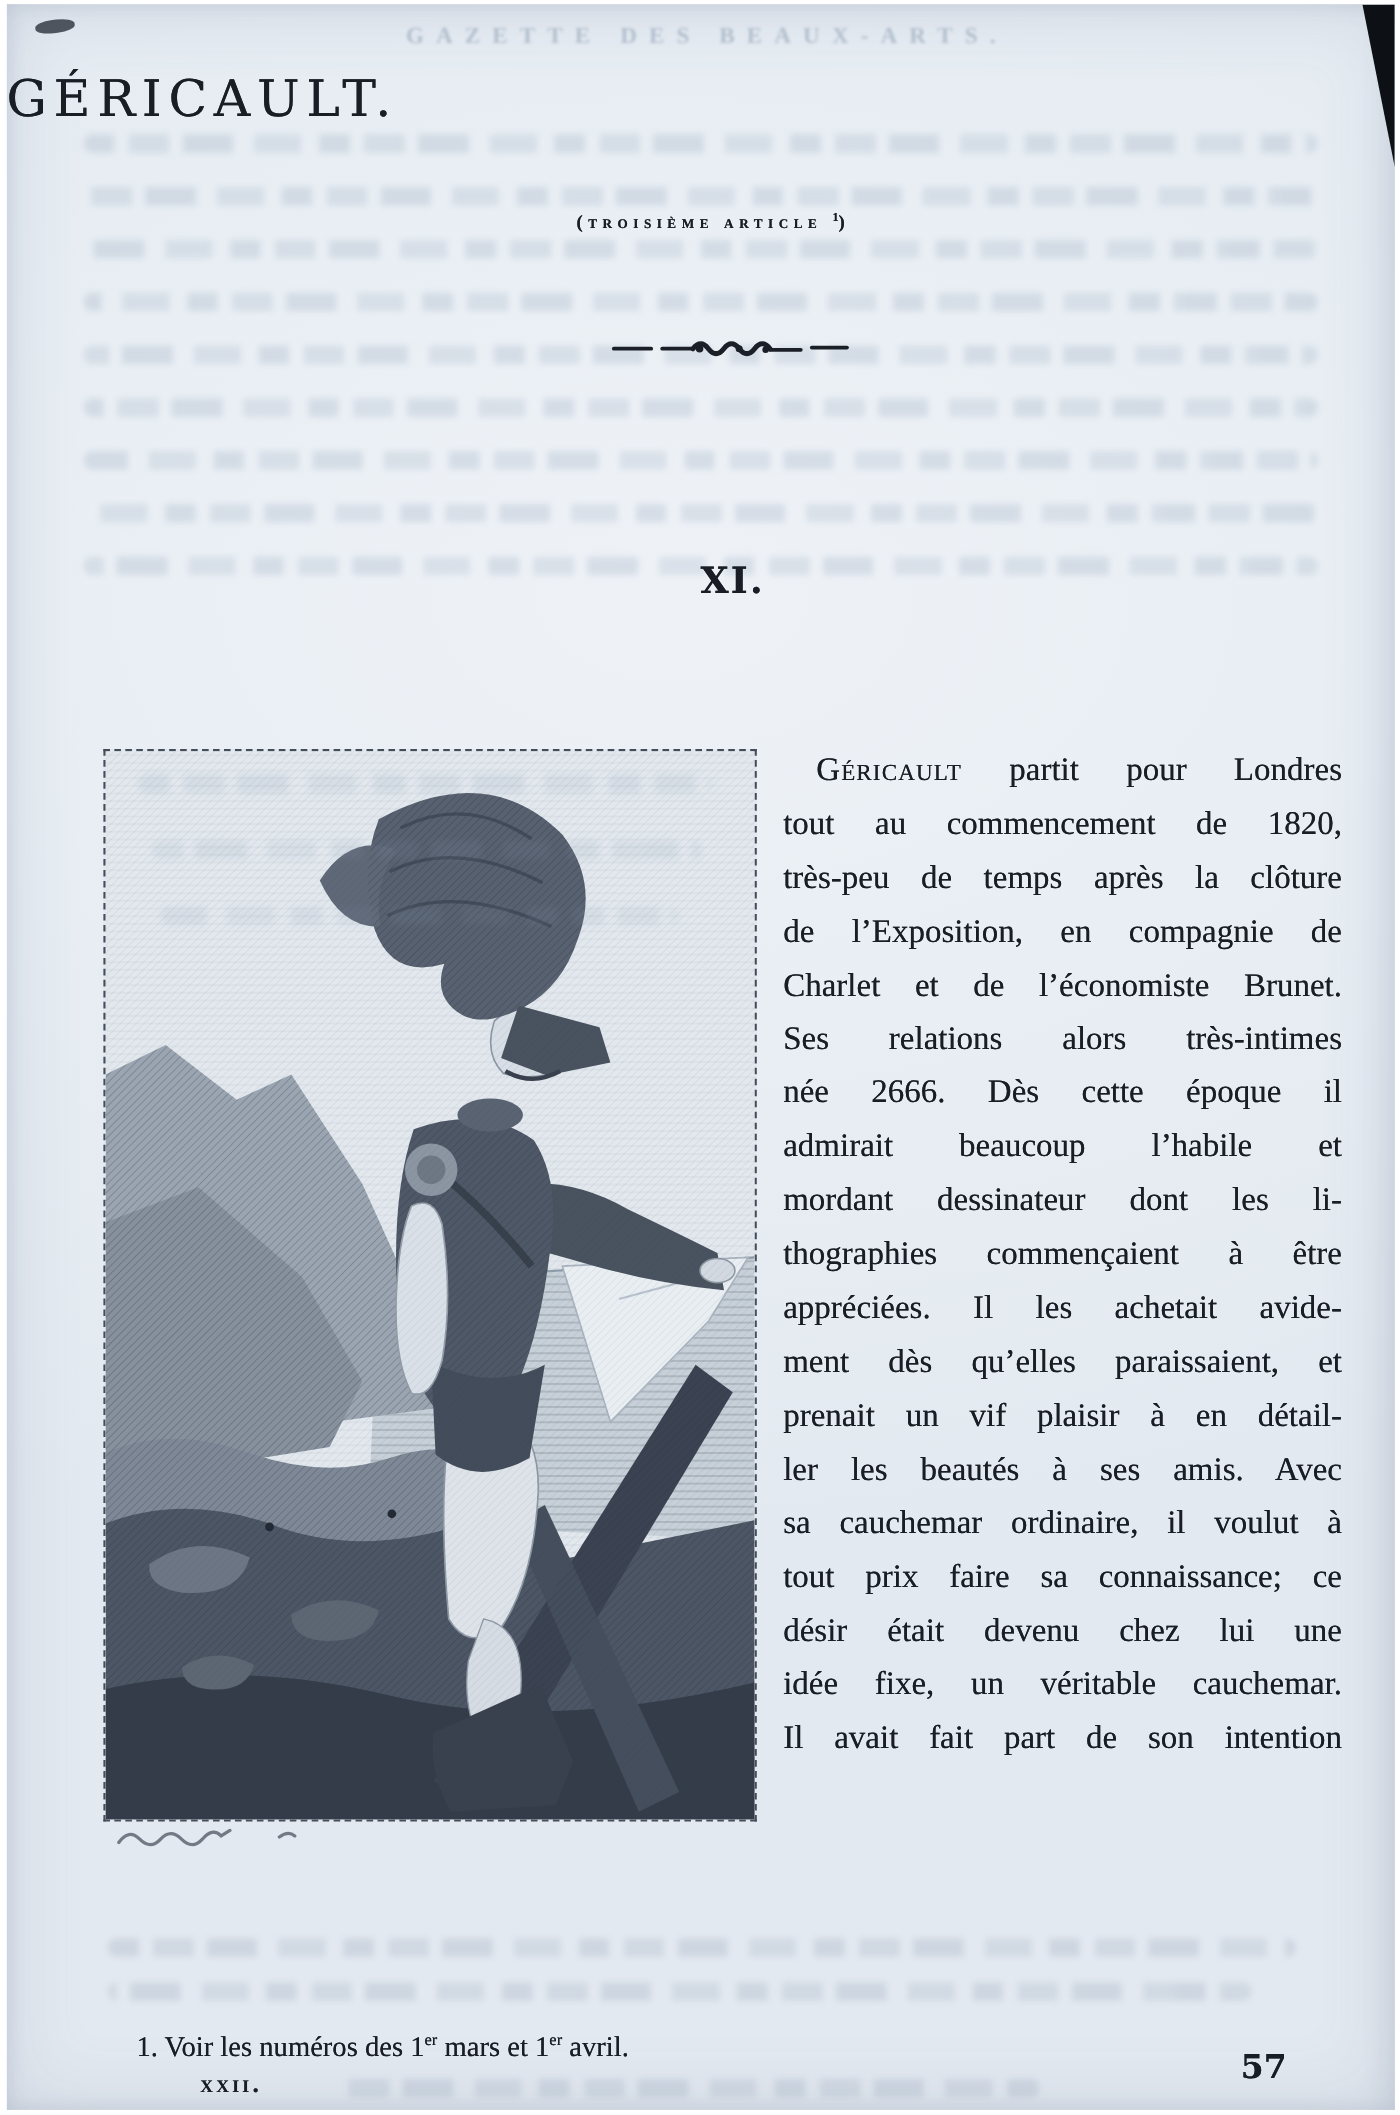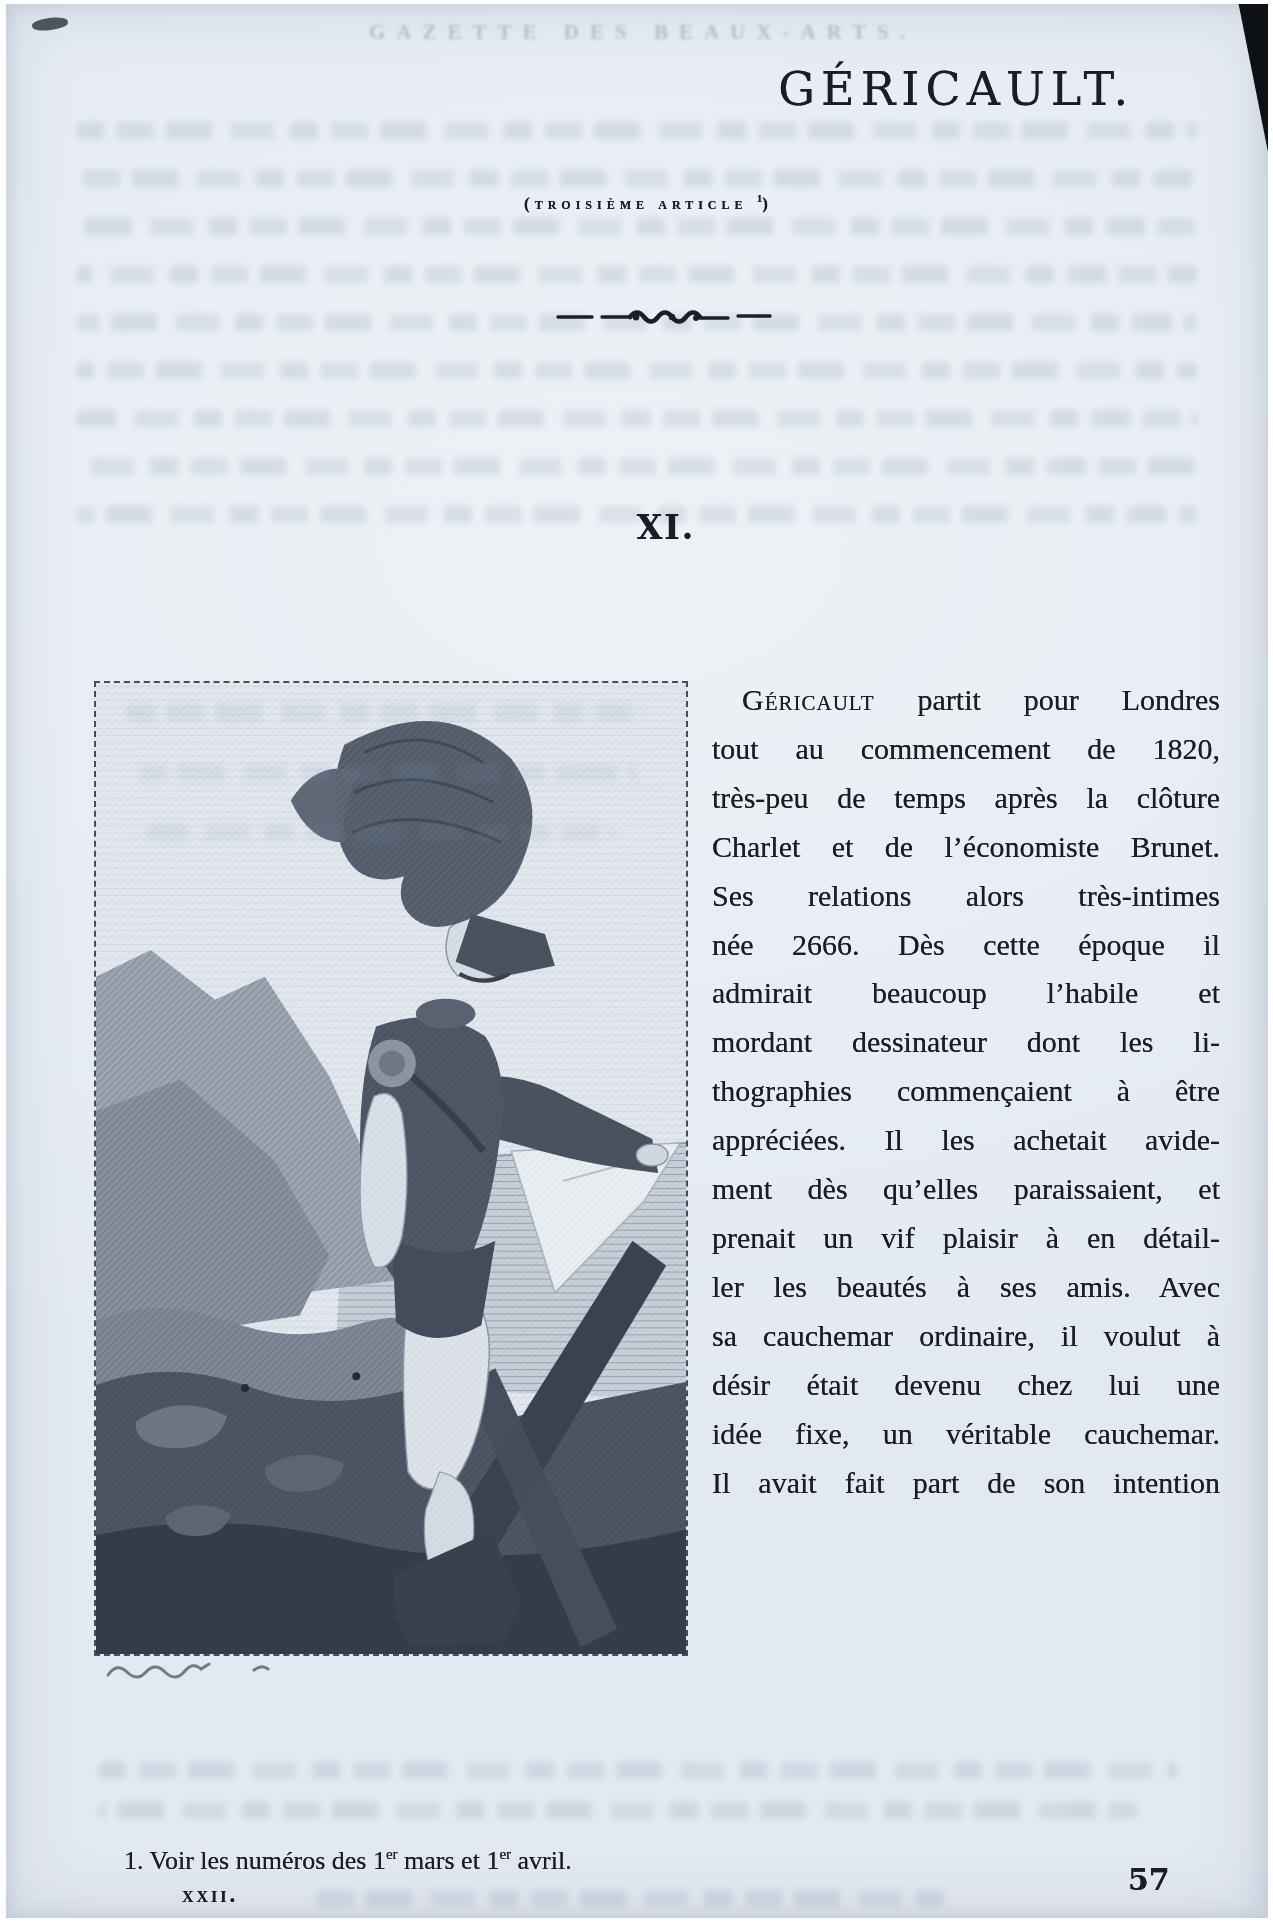--- a/index.html
+++ b/index.html
@@ -30,21 +30,21 @@
   }
   .ghost-header{
     position:absolute;top:16px;left:0;width:1273px;text-align:center;z-index:1;
     font-size:21px;letter-spacing:11px;color:rgba(110,132,158,.75);
     filter:blur(1.6px);opacity:.55;font-weight:700;
   }
   
   .ink{color:#191d25;text-shadow:0 0 .5px rgba(20,24,32,.85);}
   .title{
     position:absolute;top:58px;left:0;width:1128px;margin:0;z-index:2;
-    text-align:right;font-family:"DejaVu Serif","Liberation Serif",serif;
+    text-align:left;font-family:"DejaVu Serif","Liberation Serif",serif;
     font-size:46px;font-weight:500;letter-spacing:6px;
   }
   .subtitle{
     position:absolute;top:188px;left:12px;width:1261px;z-index:2;
     text-align:center;font-size:17px;letter-spacing:5px;
     font-variant:small-caps;font-weight:700;
   }
   .subtitle sup{font-size:11px;letter-spacing:0;}
   .divider{position:absolute;top:298px;left:548px;z-index:2;}
   .section-num{
@@ -207,31 +207,33 @@
 
   <svg class="plate-signature" width="175" height="26" viewBox="0 0 175 26">
     <path d="M4,17 q9,-13 19,-3 t19,0 t19,0 t19,0 q9,-11 17,-3 l8,-5 M150,12 q8,-6 14,-1" stroke="#3f4755" stroke-width="3" fill="none" stroke-linecap="round" opacity="0.85"></path>
   </svg>
 
   <div class="column ink">
     <div class="tline first"><span class="sc">Géricault</span> <span>partit pour Londres</span></div>
     <div>
         <div class="tline">tout au commencement de 1820,</div>
         <div class="tline">très-peu de temps après la clôture</div>
+        <div class="tline">de l’Exposition, en compagnie de</div>
         <div class="tline">Charlet et de l’économiste Brunet.</div>
         <div class="tline">Ses relations alors très-intimes</div>
         <div class="tline">née 2666. Dès cette époque il</div>
         <div class="tline">admirait beaucoup l’habile et</div>
         <div class="tline">mordant dessinateur dont les li-</div>
         <div class="tline">thographies commençaient à être</div>
         <div class="tline">appréciées. Il les achetait avide-</div>
         <div class="tline">ment dès qu’elles paraissaient, et</div>
         <div class="tline">prenait un vif plaisir à en détail-</div>
         <div class="tline">ler les beautés à ses amis. Avec</div>
         <div class="tline">sa cauchemar ordinaire, il voulut à</div>
+        <div class="tline">tout prix faire sa connaissance; ce</div>
         <div class="tline">désir était devenu chez lui une</div>
         <div class="tline">idée fixe, un véritable cauchemar.</div>
         <div class="tline">Il avait fait part de son intention</div>
       </div>
   </div>
 
 
   <div class="footnote ink"><span>1. Voir les numéros des 1</span><sup>er</sup><span> mars et 1</span><sup>er</sup><span> avril.</span></div>
 
   <div class="sig-mark ink">xxii.</div>

